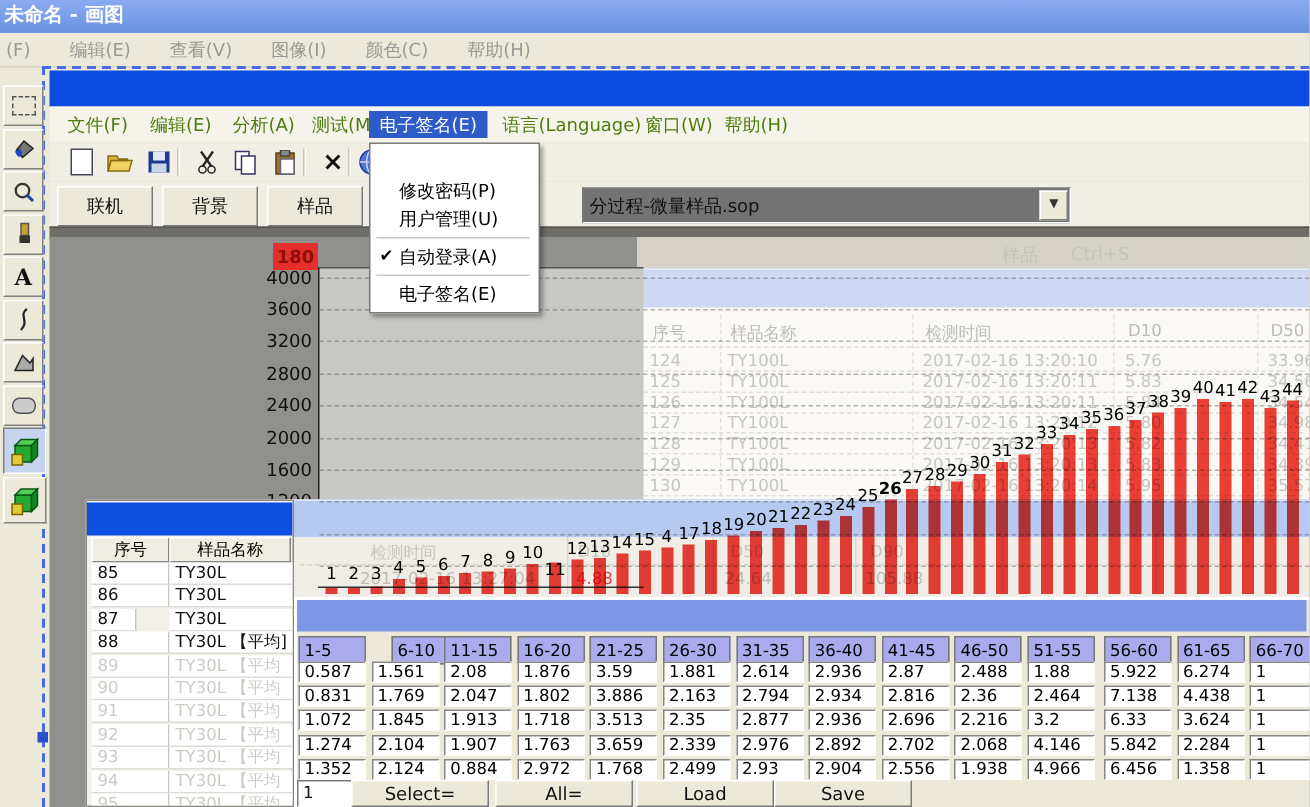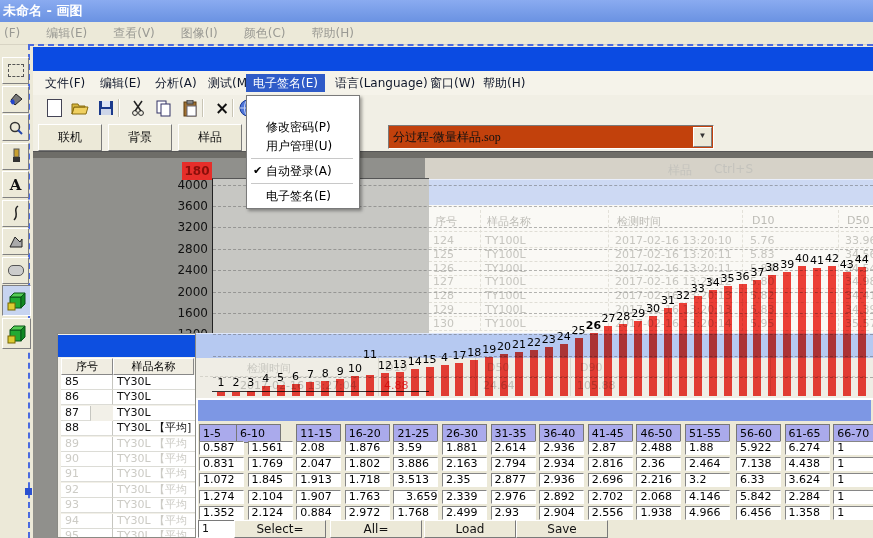--- a/index.html
+++ b/index.html
@@ -22,29 +22,29 @@
   .tool-btn{width:25px;height:25px;left:2px;background:#ece9d8;
     border:1px solid;border-color:#fff #808080 #808080 #fff;
     display:flex;align-items:center;justify-content:center;}
   .tool-btn.sel{background:#c7d4f0;border-color:#808080 #fff #fff #808080;}
   
   .marquee-top{left:28px;top:44px;width:845px;height:0;border-top:2px dashed #4a6ae0;}
   .marquee-left{left:28px;top:44px;width:0;height:494px;border-left:2px dashed #4a6ae0;}
   .marquee-dot{left:25px;top:488px;width:7px;height:7px;background:#2a50d0;}
   .app-title{left:33px;top:47px;width:840px;height:24px;background:#0b4be2;}
   .app-menubar{left:33px;top:71px;width:840px;height:24px;background:#f5f3ea;border-bottom:1px solid #d9d5c5;}
-  .app-menubar .mi{position:absolute;top:3px;height:18px;line-height:18px;padding:0 7px;color:#0f172a;}
+  .app-menubar .mi{position:absolute;top:3px;height:18px;line-height:18px;padding:0 7px;color:#4d7c0f;}
   .app-menubar .mi.active{background:#2f5bc8;color:#fff;}
   .app-toolbar{left:33px;top:95px;width:840px;height:26px;background:#f1efe5;border-bottom:1px solid #d9d5c5;}
   .app-btnrow{left:33px;top:121px;width:840px;height:30px;background:#f1efe5;}
   .cmd-btn{position:absolute;top:3px;height:25px;width:62px;background:#ece9d8;
     border:1px solid;border-color:#fff #7a7a7a #7a7a7a #fff;
     text-align:center;line-height:24px;font-size:12px;}
   .dark-strip{left:33px;top:151px;width:840px;height:7px;background:#6e6d68;border-top:1px solid #555;}
-  .combo{left:388px;top:125px;width:324px;height:22px;background:#c2410c;border:1px solid;border-color:#7a7a7a #fff #fff #7a7a7a;font-family:Liberation Serif, serif;}
+  .combo{left:388px;top:125px;width:324px;height:22px;background:#737373;border:1px solid;border-color:#7a7a7a #fff #fff #7a7a7a;}
   .combo .val{position:absolute;left:4px;top:3px;font-size:12px;}
   .combo .drop{position:absolute;right:1px;top:1px;width:17px;height:18px;background:#ece9d8;
     border:1px solid;border-color:#fff #808080 #808080 #fff;text-align:center;line-height:16px;font-size:8px;color:#333;}
   .tbicon{position:absolute;top:3px;width:20px;height:20px;display:flex;align-items:center;justify-content:center;}
   .tbsep{position:absolute;top:4px;width:0;height:18px;border-left:1px solid #c9c5b5;border-right:1px solid #fff;}
   
   .workarea{left:33px;top:158px;width:840px;height:380px;background:#90908c;}
   
   .sample-win{left:425px;top:158px;width:448px;height:175px;background:#faf9f5;}
   .sample-strip{left:425px;top:158px;width:448px;height:21px;background:#d6d2c8;border-bottom:1px solid #c2beb2;}
@@ -331,21 +331,21 @@
     <div class="bar-label" style="left: 286.5px; top: 370px;">6</div>
     <div class="bar" style="left: 306.4px; top: 382px; height: 14px; background: rgb(240, 64, 56);"></div>
     <div class="bar-label" style="left: 301.4px; top: 368px;">7</div>
     <div class="bar" style="left: 321.3px; top: 381px; height: 15px; background: rgb(240, 64, 56);"></div>
     <div class="bar-label" style="left: 316.3px; top: 367px;">8</div>
     <div class="bar" style="left: 336.2px; top: 379px; height: 17px; background: rgb(240, 64, 56);"></div>
     <div class="bar-label" style="left: 331.2px; top: 365px;">9</div>
     <div class="bar" style="left: 351.1px; top: 376px; height: 20px; background: rgb(240, 64, 56);"></div>
     <div class="bar-label" style="left: 346.1px; top: 362px;">10</div>
     <div class="bar" style="left: 366px; top: 375px; height: 21px; background: rgb(240, 64, 56);"></div>
-    <div class="bar-label" style="left: 361px; top: 348px;">11</div>
+    <div class="bar-label" style="left: 361px; top: 373px;">11</div>
     <div class="bar" style="left: 380.9px; top: 373px; height: 23px; background: rgb(240, 64, 56);"></div>
     <div class="bar-label" style="left: 375.9px; top: 359px;">12</div>
     <div class="bar" style="left: 395.8px; top: 372px; height: 24px; background: rgb(240, 64, 56);"></div>
     <div class="bar-label" style="left: 390.8px; top: 358px;">13</div>
     <div class="bar" style="left: 410.7px; top: 369px; height: 27px; background: rgb(240, 64, 56);"></div>
     <div class="bar-label" style="left: 405.7px; top: 355px;">14</div>
     <div class="bar" style="left: 425.6px; top: 367px; height: 29px; background: rgb(240, 64, 56);"></div>
     <div class="bar-label" style="left: 420.6px; top: 353px;">15</div>
     <div class="bar" style="left: 440.5px; top: 365px; height: 31px; background: rgb(240, 64, 56);"></div>
     <div class="bar-label" style="left: 435.5px; top: 351px;">4</div>
@@ -434,21 +434,21 @@
       <div class="res-cell dim" style="left: 55px; top: 179.6px; width: 140px;">TY30L 【平均</div>
       <div class="res-cell dim" style="left: 3px; top: 195px; width: 52px;">95</div>
       <div class="res-cell dim" style="left: 55px; top: 195px; width: 140px;">TY30L 【平均</div>
     </div>
 </div>
 
 <div class="abs dist-win"></div>
 <div class="abs dist-band"></div>
 <div id="distGrid">
     <div class="g-hdr" style="left: 199px;">1-5</div>
-    <div class="g-hdr" style="left: 236px;">6-10</div>
+    <div class="g-hdr" style="left: 261px;">6-10</div>
     <div class="g-hdr" style="left: 296.2px;">11-15</div>
     <div class="g-hdr" style="left: 344.8px;">16-20</div>
     <div class="g-hdr" style="left: 393.4px;">21-25</div>
     <div class="g-hdr" style="left: 442px;">26-30</div>
     <div class="g-hdr" style="left: 490.6px;">31-35</div>
     <div class="g-hdr" style="left: 539.2px;">36-40</div>
     <div class="g-hdr" style="left: 587.8px;">41-45</div>
     <div class="g-hdr" style="left: 636.4px;">46-50</div>
     <div class="g-hdr" style="left: 685px;">51-55</div>
     <div class="g-hdr" style="left: 736px;">56-60</div>
@@ -493,21 +493,21 @@
     <div class="g-cell" style="left: 587.8px; top: 473.4px;">2.696</div>
     <div class="g-cell" style="left: 636.4px; top: 473.4px;">2.216</div>
     <div class="g-cell" style="left: 685px; top: 473.4px;">3.2</div>
     <div class="g-cell" style="left: 736px; top: 473.4px;">6.33</div>
     <div class="g-cell" style="left: 784.6px; top: 473.4px;">3.624</div>
     <div class="g-cell" style="left: 833.2px; top: 473.4px;">1</div>
     <div class="g-cell" style="left: 199px; top: 489.6px;">1.274</div>
     <div class="g-cell" style="left: 247.6px; top: 489.6px;">2.104</div>
     <div class="g-cell" style="left: 296.2px; top: 489.6px;">1.907</div>
     <div class="g-cell" style="left: 344.8px; top: 489.6px;">1.763</div>
-    <div class="g-cell" style="left: 393.4px; top: 489.6px; text-align: right;">3.659</div>
+    <div class="g-cell" style="left: 393.4px; top: 489.6px;">3.659</div>
     <div class="g-cell" style="left: 442px; top: 489.6px;">2.339</div>
     <div class="g-cell" style="left: 490.6px; top: 489.6px;">2.976</div>
     <div class="g-cell" style="left: 539.2px; top: 489.6px;">2.892</div>
     <div class="g-cell" style="left: 587.8px; top: 489.6px;">2.702</div>
     <div class="g-cell" style="left: 636.4px; top: 489.6px;">2.068</div>
     <div class="g-cell" style="left: 685px; top: 489.6px;">4.146</div>
     <div class="g-cell" style="left: 736px; top: 489.6px;">5.842</div>
     <div class="g-cell" style="left: 784.6px; top: 489.6px;">2.284</div>
     <div class="g-cell" style="left: 833.2px; top: 489.6px;">1</div>
     <div class="g-cell" style="left: 199px; top: 505.8px;">1.352</div>

